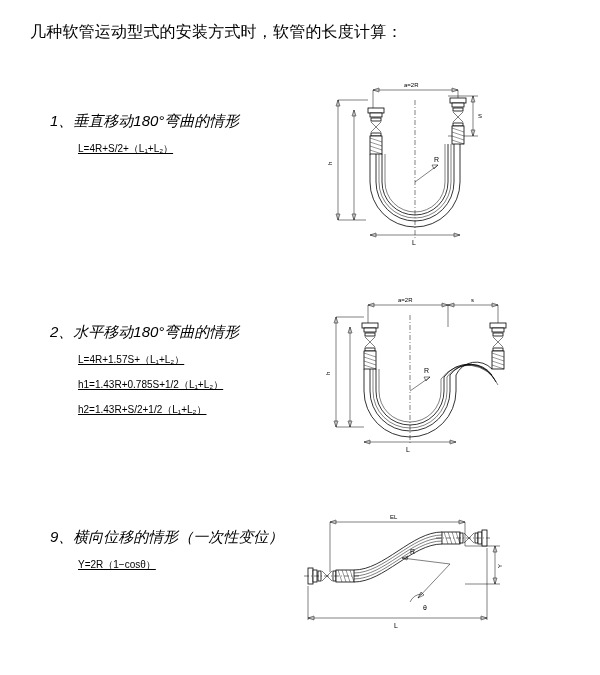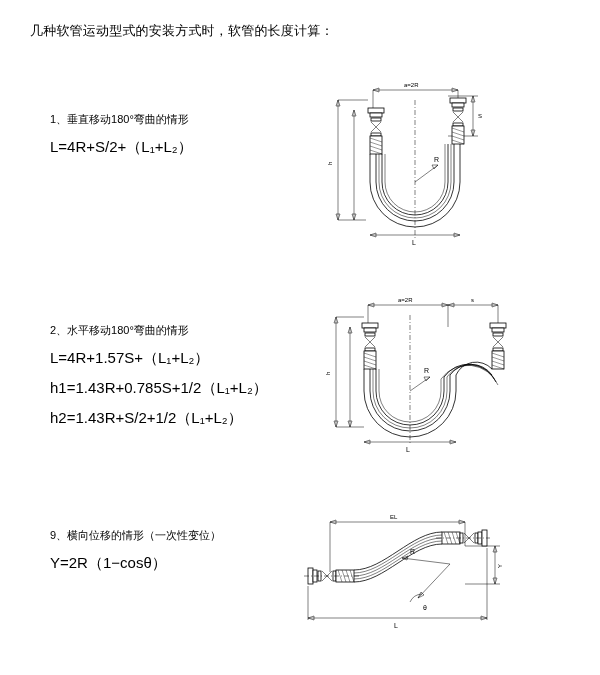--- a/index.html
+++ b/index.html
@@ -17,45 +17,48 @@
   }
   .page {
     position: relative;
     width: 600px;
     height: 675px;
   }
   .heading {
     position: absolute;
     left: 30px;
     top: 22px;
-    font-size: 13px;
+    font-size: 16px;
     letter-spacing: 0.2px;
     color: #000;
     white-space: nowrap;
   }
   .section {
     position: absolute;
     left: 0;
     width: 600px;
   }
   .sec-text {
     position: absolute;
     left: 50px;
     top: 0;
     width: 250px;
   }
   .sec-title {
-    font-size: 11px;
-    white-space: nowrap;
-    margin-bottom: 11px;
-  }
-  .formula {
     font-size: 15px;
     white-space: nowrap;
     margin-bottom: 11px;
+    font-style: italic;
+  }
+  .formula {
+    font-size: 10px;
+    white-space: nowrap;
+    margin-left: 28px;
+    margin-bottom: 11px;
+    text-decoration: underline;
   }
   .fig {
     position: absolute;
   }
   svg { display: block; }
   .ln { stroke: #000; stroke-width: 0.8; fill: none; }
   .thin { stroke: #000; stroke-width: 0.5; fill: none; }
   .dim { stroke: #000; stroke-width: 0.5; fill: none; }
   .dash { stroke: #000; stroke-width: 0.5; fill: none; stroke-dasharray: 5 2 1 2; }
   .hatch { stroke: #000; stroke-width: 0.4; fill: none; }

